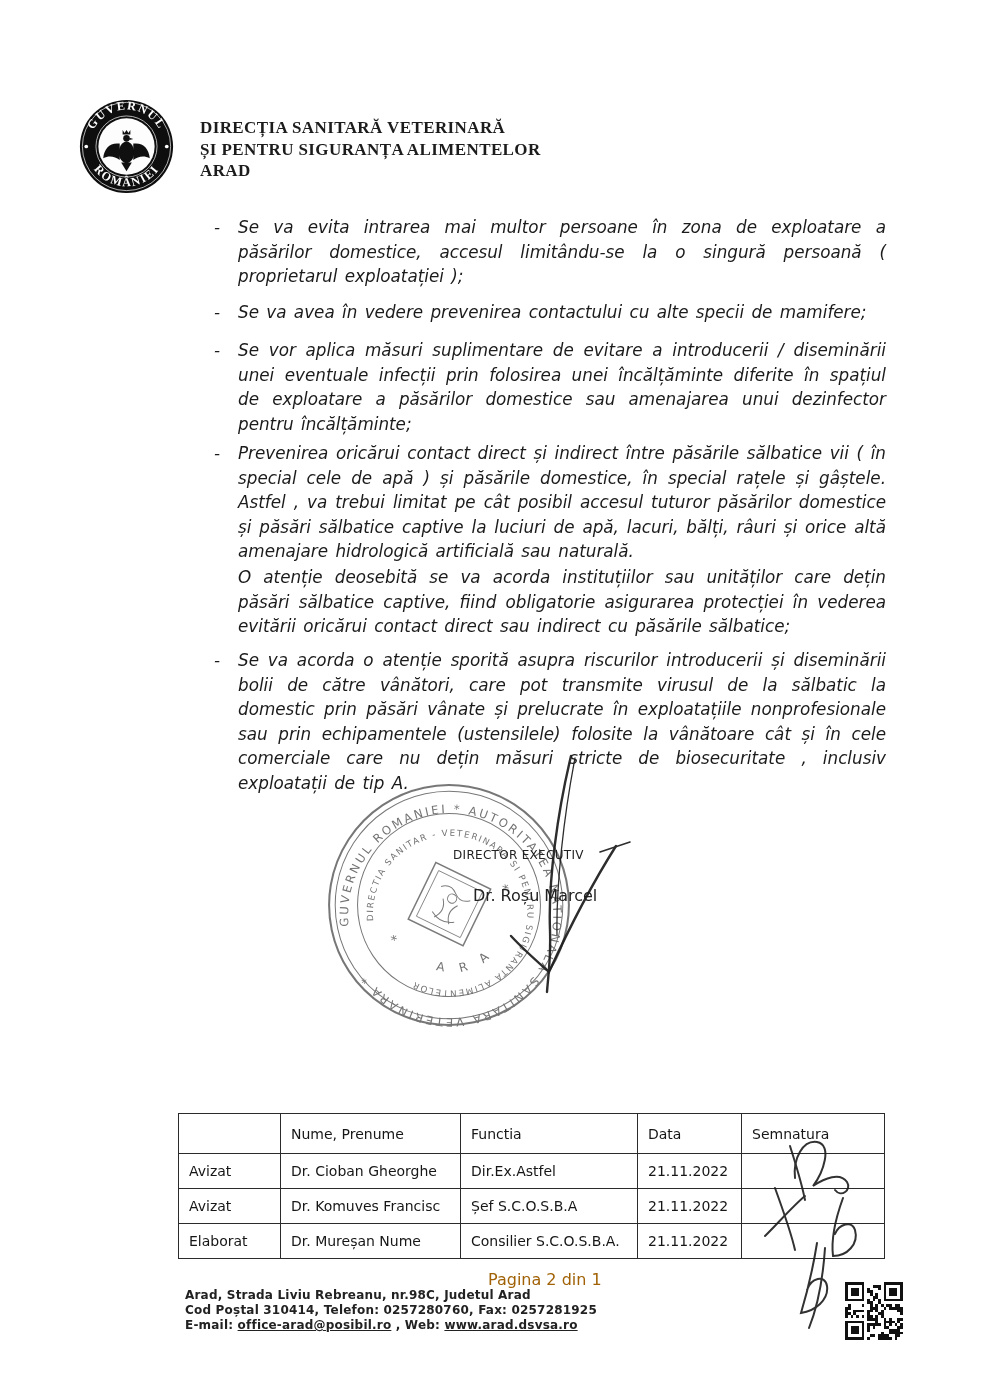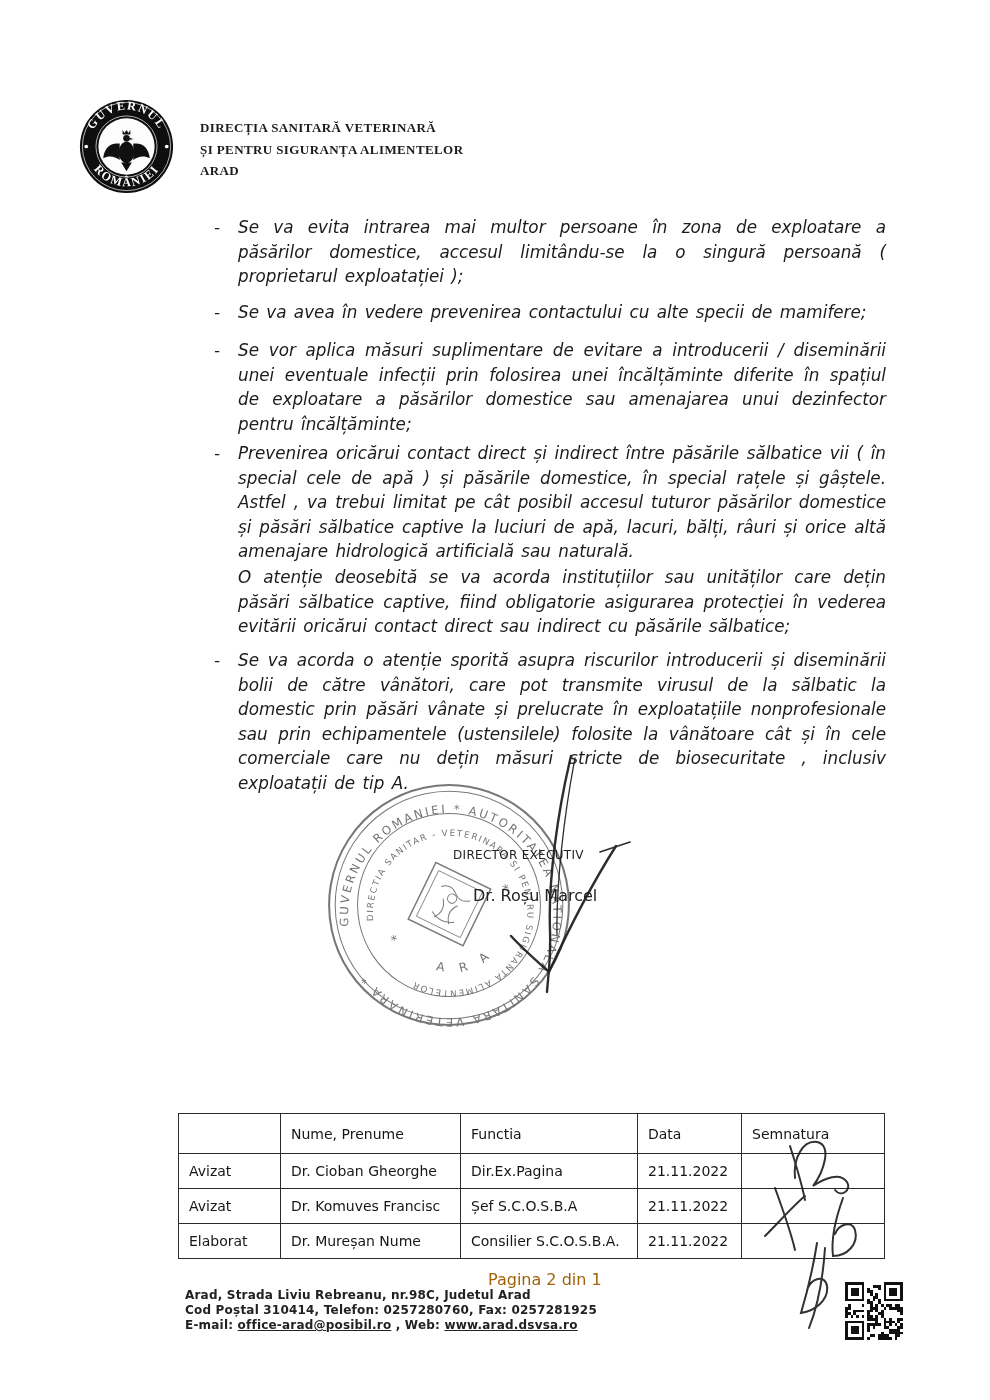--- a/index.html
+++ b/index.html
@@ -2,21 +2,21 @@
 <html><head>
 <meta charset="utf-8">
 <style>
   html,body{margin:0;padding:0;background:#ffffff;}
   .page{position:relative;width:990px;height:1400px;background:#ffffff;overflow:hidden;
         font-family:"DejaVu Sans",sans-serif;color:#1d1d1d;}
 
   
   .gov-logo{position:absolute;left:78px;top:98px;width:97px;height:97px;}
   .org-name{position:absolute;left:200px;top:117px;font-family:"Liberation Serif",serif;
-            font-weight:600;font-size:13px;line-height:21.5px;letter-spacing:.4px;color:#1c1c1c;}
+            font-weight:600;font-size:17px;line-height:21.5px;letter-spacing:.4px;color:#1c1c1c;}
 
   
   .para{position:absolute;left:212px;width:674px;padding-left:26px;box-sizing:border-box;
         font-style:italic;font-size:16.8px;line-height:24.6px;text-align:justify;
         word-spacing:2px;color:#1b1b1b;}
   .para .dash{position:absolute;left:2px;top:0;}
   .p0{top:215px}.p1{top:300px}.p2{top:338px}.p3{top:441px}.p4{top:565px}.p5{top:648px}
 
   
   .stamp{position:absolute;left:322px;top:778px;width:254px;height:254px;
@@ -167,21 +167,21 @@
         <tr class="hd">
       <th></th>
       <th>Nume, Prenume</th>
       <th>Functia</th>
       <th>Data</th>
       <th>Semnatura</th>
     </tr>
     <tr class="r">
       <td>Avizat</td>
       <td>Dr. Cioban Gheorghe</td>
-      <td>Dir.Ex.Pagina</td>
+      <td>Dir.Ex.Astfel</td>
       <td>21.11.2022</td>
       <td></td>
     </tr>
     <tr class="r">
       <td>Avizat</td>
       <td>Dr. Komuves Francisc</td>
       <td>Șef S.C.O.S.B.A</td>
       <td>21.11.2022</td>
       <td></td>
     </tr>

